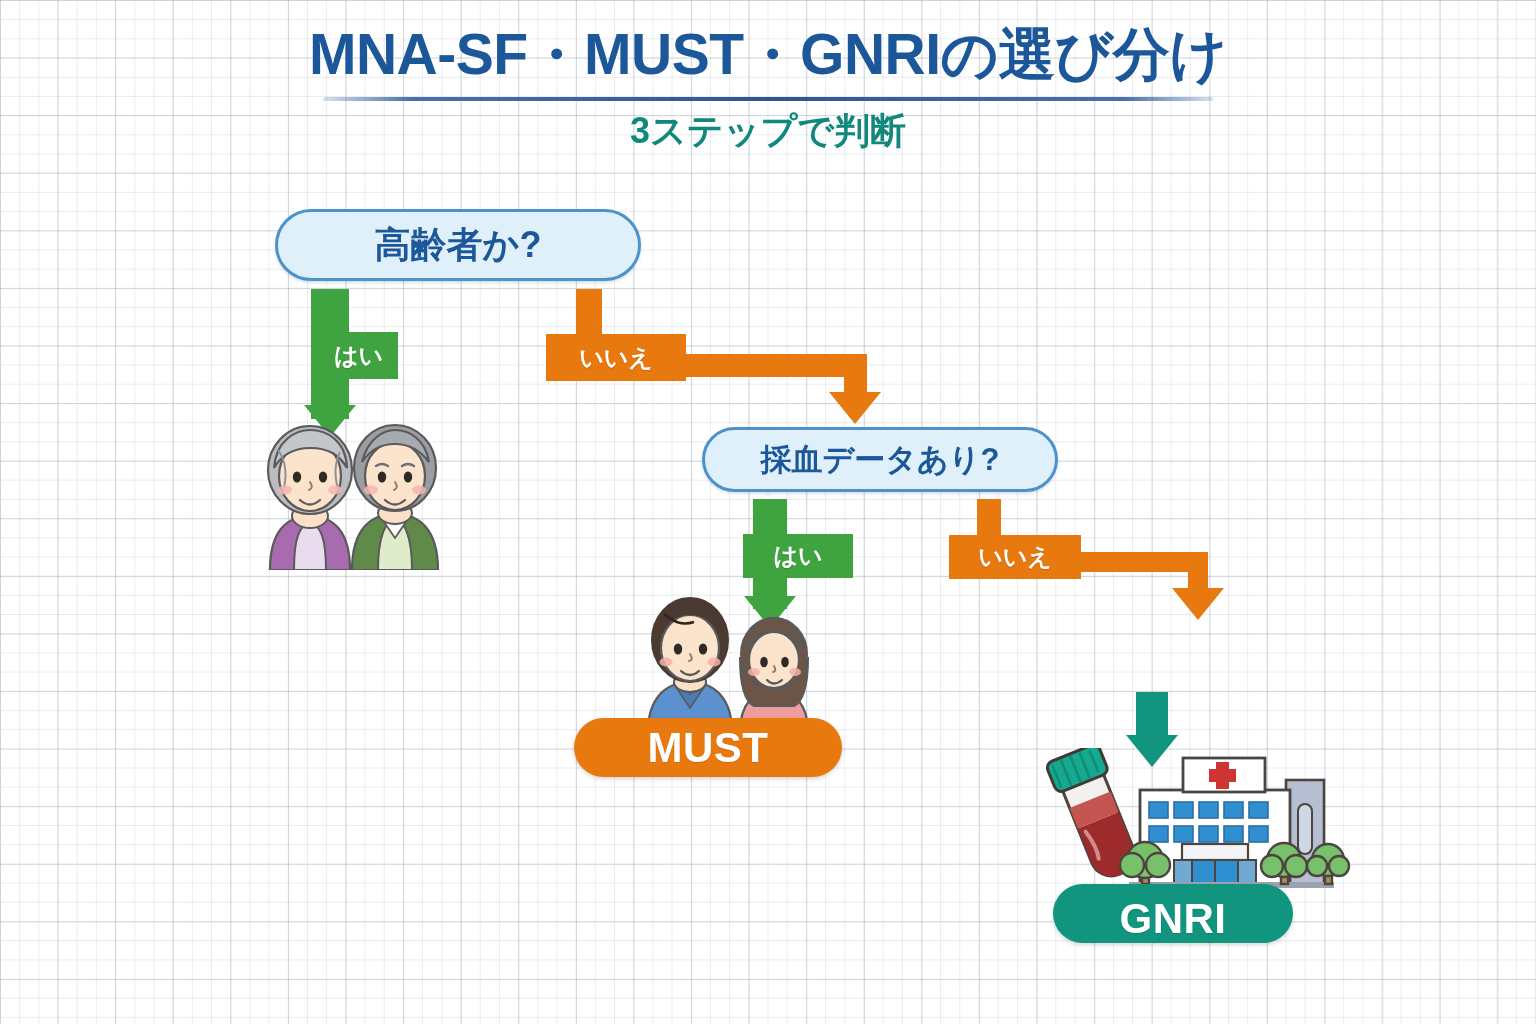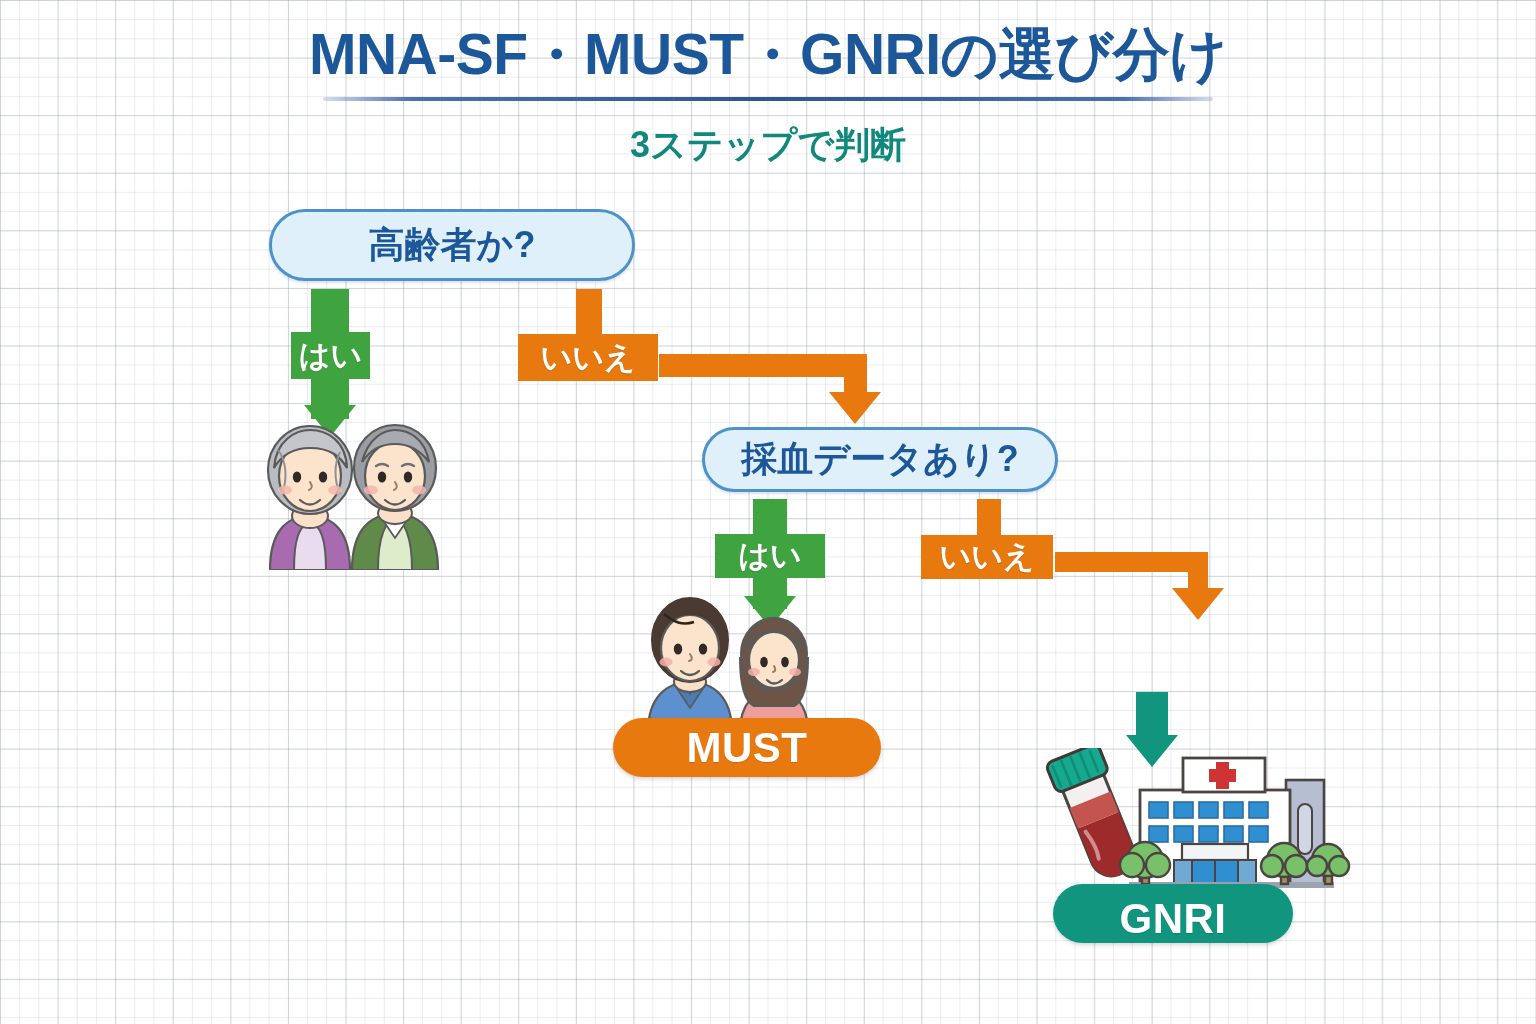--- a/index.html
+++ b/index.html
@@ -53,21 +53,21 @@
     margin: 11px auto 0 auto;
     background: linear-gradient(to right,
         rgba(90,125,180,0.25) 0%,
         #4a6fae 10%,
         #2f5490 50%,
         #4a6fae 90%,
         rgba(90,125,180,0.25) 100%);
     border-radius: 2px;
   }
   #subtitle {
-    margin-top: 20px;
+    margin-top: 6px;
     font-size: 36px;
     font-weight: 700;
     color: #11887c;
     letter-spacing: 0px;
   }
 
   
   .node { position: absolute; }
 
   
@@ -111,24 +111,25 @@
   .result.teal   { background: #11957e; }
 
   
   .edge-label {
     position: absolute;
     display: flex;
     align-items: center;
     justify-content: center;
     color: #ffffff;
     font-weight: 700;
-    font-size: 31px;
+    font-size: 24px;
     white-space: nowrap;
     text-shadow: 0 1px 1px rgba(0,0,0,0.18);
     z-index: 5;
+    margin-left: 28px;
   }
   .edge-label.yes { background: #3fa440; }
   .edge-label.no  { background: #e8790f; }
 
   
   .bar { position: absolute; }
   .bar.green  { background: #3fa440; }
   .bar.orange { background: #e8790f; }
   .bar.teal   { background: #11957e; }
 
@@ -145,39 +146,39 @@
 <body>
 
 <div id="canvas">
 
   <div id="header">
     <div id="title">MNA-SF・MUST・GNRIの選び分け</div>
     <div id="title-rule"></div>
     <div id="subtitle">3ステップで判断</div>
   </div>
 
-  <div class="node question blue" style="left:269px; top:209px; width:366px; height:72px; font-size:36px;">
+  <div class="node question blue" style="left:275px; top:209px; width:366px; height:72px; font-size:36px;">
     <span>高齢者か?</span>
   </div>
 
   <div class="bar green" style="left:311px; top:289px; width:38px; height:130px;"></div>
   <div class="arrowhead down green" style="left:304px; top:405px;"></div>
   <div class="edge-label yes" style="left:291px; top:332px; width:79px; height:47px;">
     <span>はい</span>
   </div>
 
   <div class="bar orange" style="left:576px; top:289px; width:26px; height:60px;"></div>
   <div class="edge-label no" style="left:518px; top:334px; width:140px; height:47px;">
     <span>いいえ</span>
   </div>
   <div class="bar orange" style="left:659px; top:354px; width:206px; height:23px;"></div>
   <div class="bar orange" style="left:844px; top:354px; width:23px; height:44px;"></div>
   <div class="arrowhead down orange" style="left:829px; top:392px;"></div>
 
-  <div class="node question blue" style="left:702px; top:427px; width:356px; height:65px; font-size:36px;">
+  <div class="node question blue" style="left:702px; top:427px; width:356px; height:65px; font-size:31px;">
     <span>採血データあり?</span>
   </div>
 
   <div class="bar green" style="left:753px; top:499px; width:34px; height:110px;"></div>
   <div class="arrowhead down green" style="left:744px; top:596px;"></div>
   <div class="edge-label yes" style="left:715px; top:534px; width:110px; height:44px;">
     <span>はい</span>
   </div>
 
   <div class="bar orange" style="left:977px; top:499px; width:24px; height:48px;"></div>
@@ -271,21 +272,21 @@
         <ellipse cx="130" cy="70" rx="3.8" ry="5.2" fill="#302a26"></ellipse>
         <ellipse cx="151" cy="70" rx="3.8" ry="5.2" fill="#302a26"></ellipse>
         <ellipse cx="120" cy="80" rx="6" ry="4" fill="#f3b0a8" opacity="0.85"></ellipse>
         <ellipse cx="161" cy="80" rx="6" ry="4" fill="#f3b0a8" opacity="0.85"></ellipse>
         <path d="M140 74 q3 5 -1 6" fill="none" stroke="#9a7b63" stroke-width="2" stroke-linecap="round"></path>
         <path d="M133 88 q7 7 15 0" fill="none" stroke="#5a5a5a" stroke-width="2.2" stroke-linecap="round"></path>
       </g>
     </svg>
   </div>
 
-  <div class="node result orange" style="left:613px; top:718px; width:268px; height:59px; font-size:42px;">
+  <div class="node result orange" style="left:574px; top:718px; width:268px; height:59px; font-size:42px;">
     <span>MUST</span>
   </div>
 
   <div class="illus" style="left:1043px; top:748px;">
     <svg width="310" height="148" viewBox="0 0 310 148">
 
       <g transform="rotate(-22 56 74)">
         <rect x="34" y="6" width="44" height="124" rx="21" fill="#f3f1ef" stroke="#4c4440" stroke-width="3"></rect>
         <path d="M34 72 L78 72 L78 109 a21 21 0 0 1 -44 0 Z" fill="#9e2b2b"></path>
         <path d="M34 50 L78 50 L78 72 L34 72 Z" fill="#c4544f"></path>

